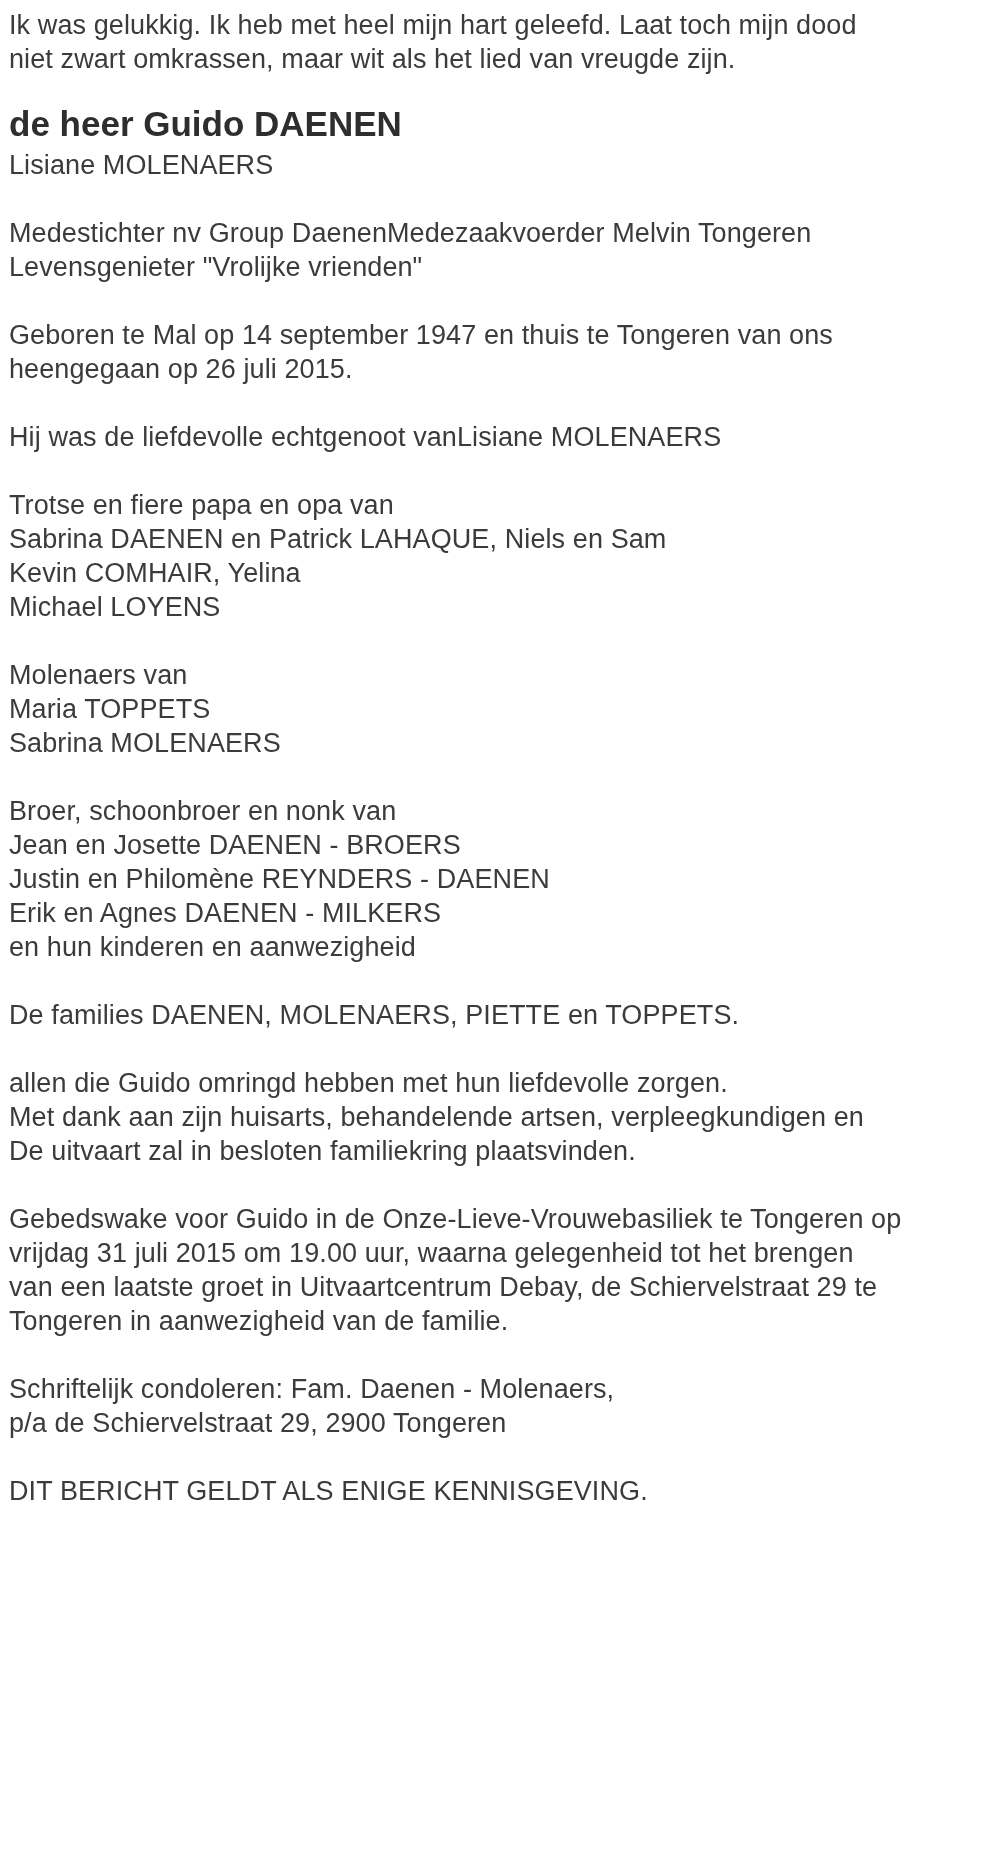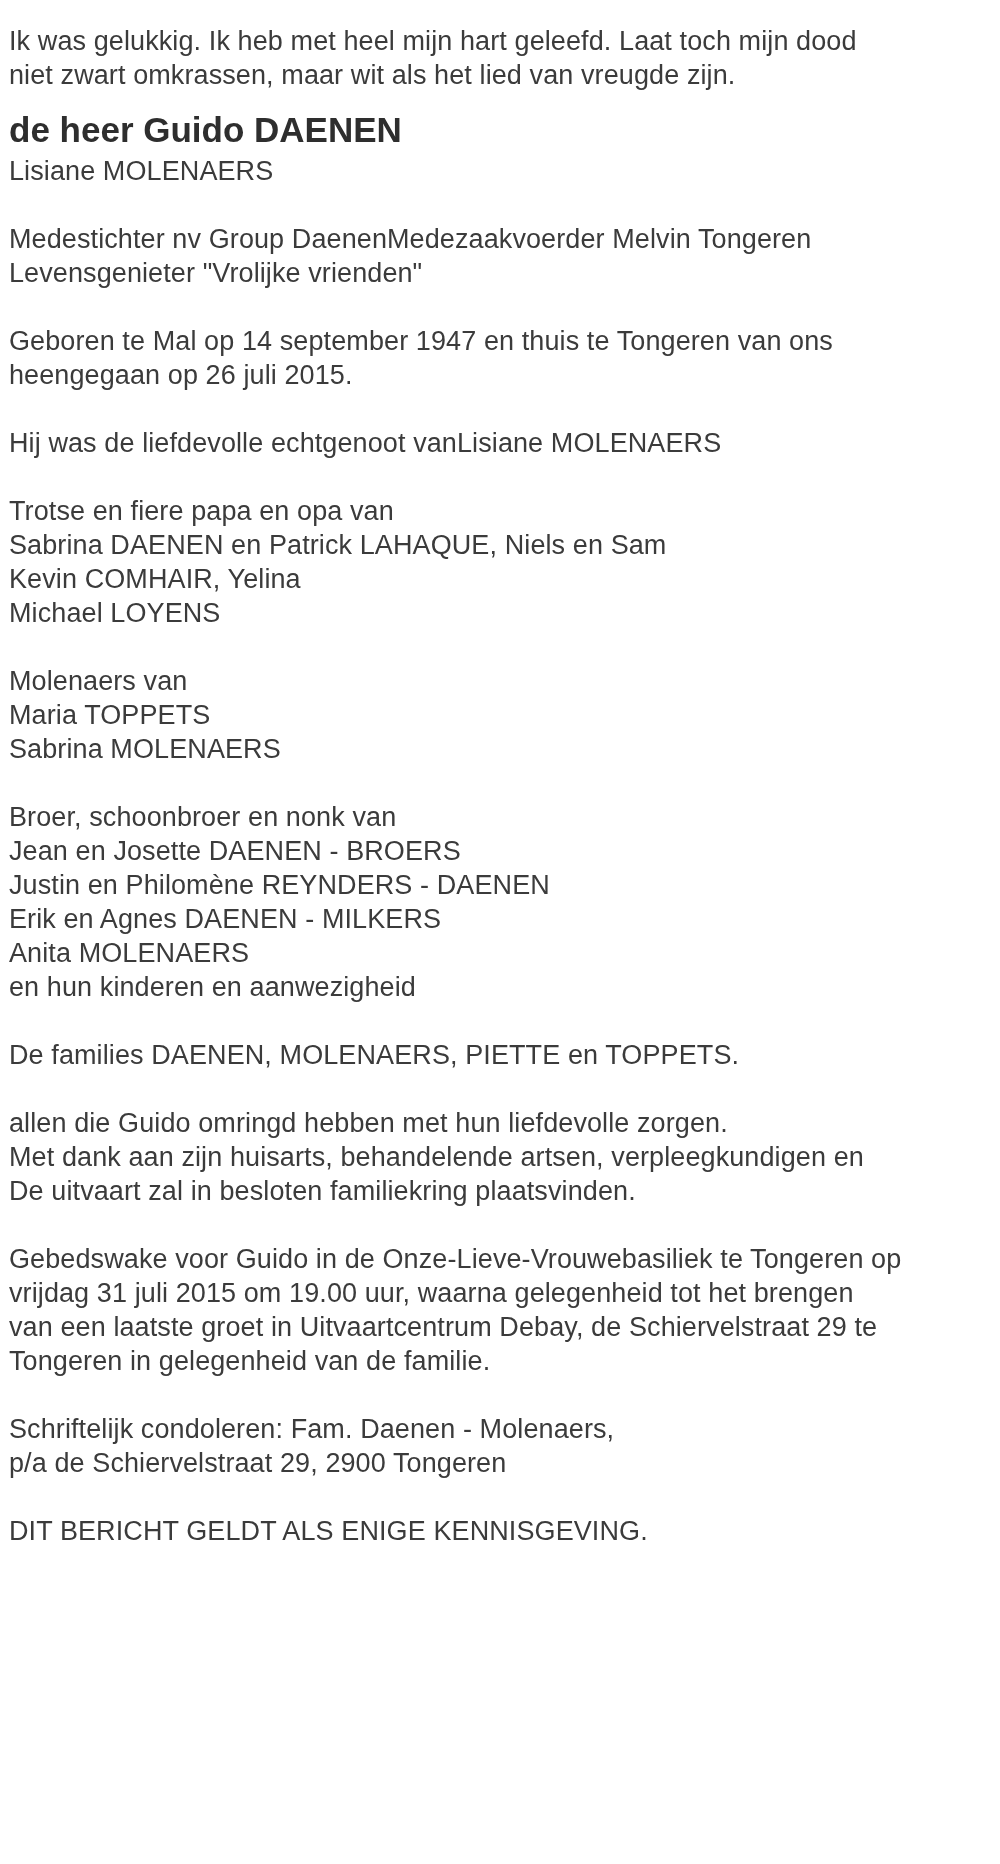--- a/index.html
+++ b/index.html
@@ -21,24 +21,24 @@
     font-size: 27px;
     line-height: 34px;
     white-space: nowrap;
     letter-spacing: 0.1px;
   }
   h1.name {
     font-size: 35px;
     line-height: 44px;
     font-weight: 700;
     color: #2e2e2e;
-    margin: 16px 0 2px 0;
+    margin: 26px 0 2px 0;
     white-space: nowrap;
   }
-  .epigraph { margin-bottom: 0; margin-top: 16px; }
+  .epigraph { margin-bottom: 0; }
 </style>
 </head>
 <body>
 
 <main class="doc">
 
   <section class="para epigraph">
       <div class="line">Ik was gelukkig. Ik heb met heel mijn hart geleefd. Laat toch mijn dood</div>
       <div class="line">niet zwart omkrassen, maar wit als het lied van vreugde zijn.</div>
     </section>
@@ -74,39 +74,38 @@
       <div class="line">Molenaers van</div>
       <div class="line">Maria TOPPETS</div>
       <div class="line">Sabrina MOLENAERS</div>
     </section>
 
   <section class="para">
       <div class="line">Broer, schoonbroer en nonk van</div>
       <div class="line">Jean en Josette DAENEN - BROERS</div>
       <div class="line">Justin en Philomène REYNDERS - DAENEN</div>
       <div class="line">Erik en Agnes DAENEN - MILKERS</div>
-      <div class="line">Anita MOLENAERS</div>
       <div class="line">en hun kinderen en aanwezigheid</div>
     </section>
 
   <section class="para">
       <div class="line">De families DAENEN, MOLENAERS, PIETTE en TOPPETS.</div>
     </section>
 
   <section class="para">
       <div class="line">allen die Guido omringd hebben met hun liefdevolle zorgen.</div>
       <div class="line">Met dank aan zijn huisarts, behandelende artsen, verpleegkundigen en</div>
       <div class="line">De uitvaart zal in besloten familiekring plaatsvinden.</div>
     </section>
 
   <section class="para">
       <div class="line">Gebedswake voor Guido in de Onze-Lieve-Vrouwebasiliek te Tongeren op</div>
       <div class="line">vrijdag 31 juli 2015 om 19.00 uur, waarna gelegenheid tot het brengen</div>
       <div class="line">van een laatste groet in Uitvaartcentrum Debay, de Schiervelstraat 29 te</div>
-      <div class="line">Tongeren in gelegenheid van de familie.</div>
+      <div class="line">Tongeren in aanwezigheid van de familie.</div>
     </section>
 
   <section class="para">
       <div class="line">Schriftelijk condoleren: Fam. Daenen - Molenaers,</div>
       <div class="line">p/a de Schiervelstraat 29, 2900 Tongeren</div>
     </section>
 
   <section class="para">
       <div class="line">DIT BERICHT GELDT ALS ENIGE KENNISGEVING.</div>
     </section>

